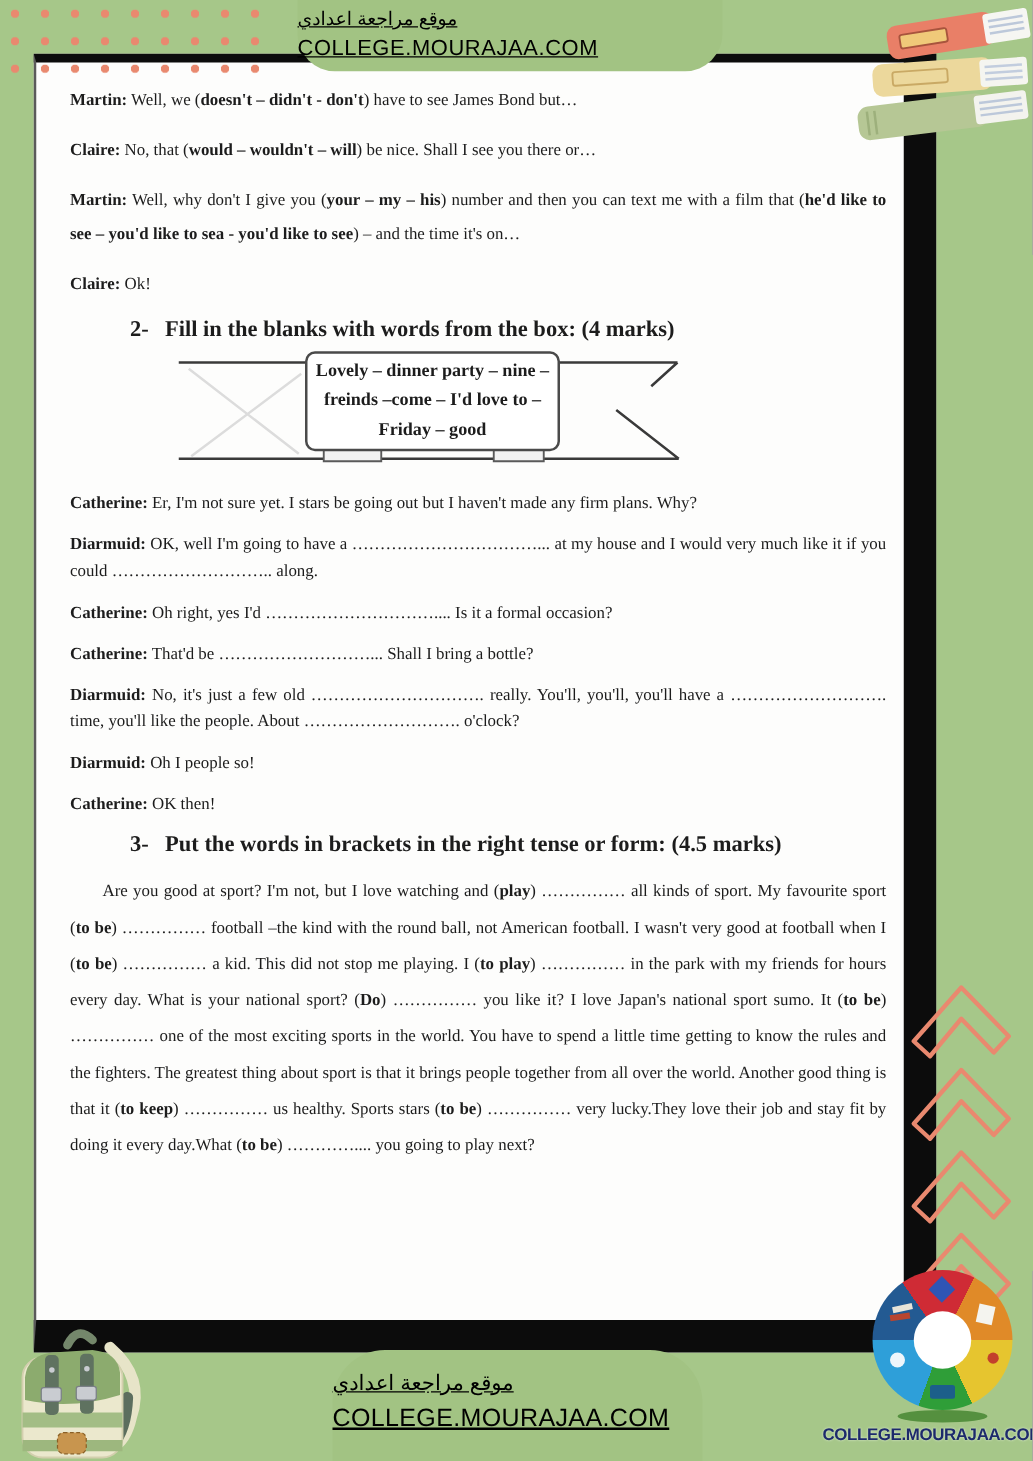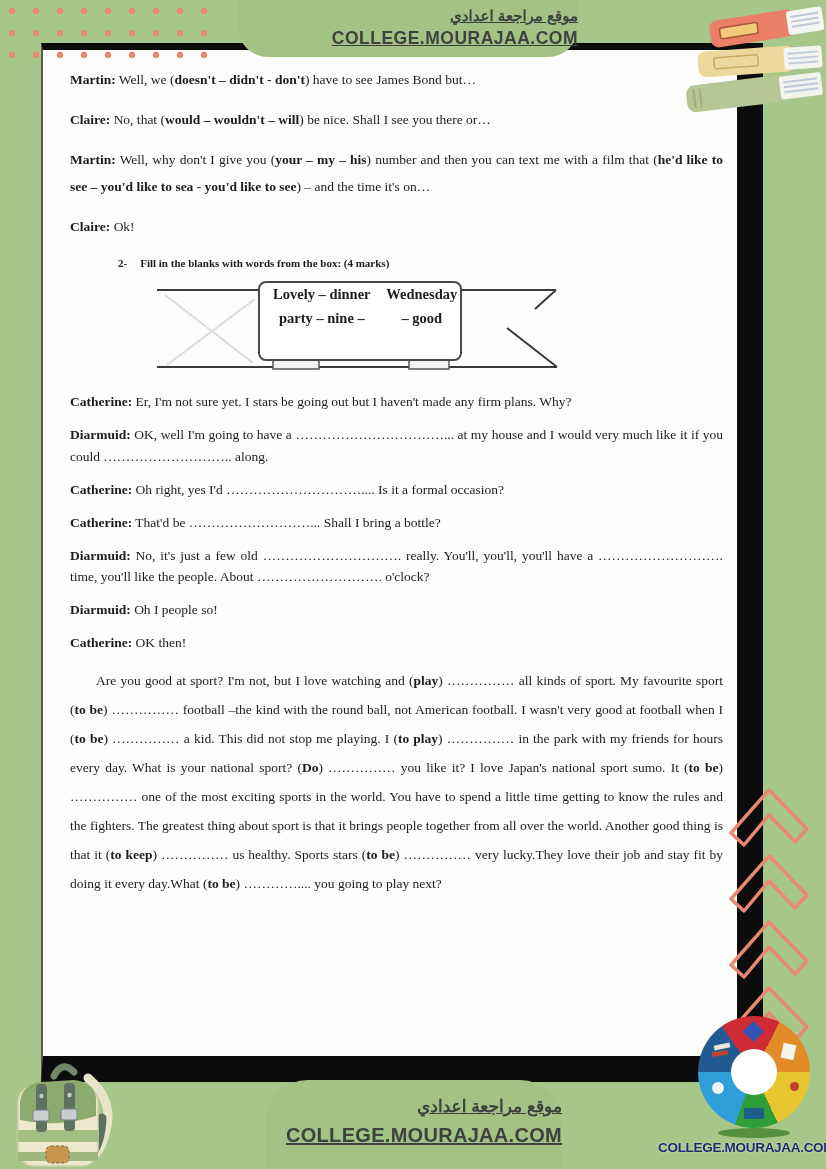--- a/index.html
+++ b/index.html
@@ -5,42 +5,42 @@
   html,body{margin:0;padding:0;background:#888;}
   .canvas{position:relative;width:826px;height:1169px;background:#a6c789;overflow:hidden;
           font-family:"Liberation Serif", serif;color:#1c1c1c;}
 
   
   .dots{position:absolute;left:0;top:0;width:214px;height:64px;z-index:5;
         background-image:radial-gradient(circle,#e9896f 3.1px,rgba(0,0,0,0) 3.6px);
         background-size:24px 22px;background-position:0px 0px;}
 
   
-  .page{position:absolute;left:41px;top:43px;width:694px;height:1006px;background:#fdfdfc;
+  .page{position:absolute;left:27px;top:43px;width:694px;height:1006px;background:#fdfdfc;
         border-style:solid;border-color:#0c0c0c;border-width:7px 26px 26px 2px;border-left-color:#5a5a5a;z-index:1;}
   .content{position:absolute;left:0;top:0;right:0;bottom:0;padding:16px 14px 0 27px;font-size:13.5px;}
 
   .dlg{margin:0 0 11.5px 0;text-align:justify;line-height:21.5px;}
   .d1 .dlg{line-height:27px;margin-bottom:13px;}
   .spk{font-weight:bold;}
-  .heading{font-weight:bold;font-size:11px;margin:8px 0 0 48px;line-height:21px;}
+  .heading{font-weight:bold;font-size:18px;margin:8px 0 0 48px;line-height:21px;}
   .hnum{margin-right:13px;}
 
   
   .ribbon{position:relative;width:560px;height:100px;margin:7px 0 10px 85px;}
   .ribbon svg{position:absolute;left:0;top:0;}
   .wordbox{position:absolute;left:103px;top:0;width:200px;height:76px;background:#fff;
-           border:2px solid #4a4a4a;border-radius:8px;display:flex;flex-direction:row;justify-content:center;}
+           border:2px solid #4a4a4a;border-radius:8px;display:flex;flex-direction:column;justify-content:center;}
   .box-line{text-align:center;font-weight:bold;font-size:14.5px;line-height:23.5px;}
 
   .para3{margin:12px 0 0 0;line-height:29px;text-align:justify;text-indent:26px;}
 
   
-  .banner{position:absolute;background:#a2c383;z-index:6;text-align:right;color:#404040;
-          font-family:"Liberation Sans", sans-serif;font-weight:bold;}
+  .banner{position:absolute;background:#a2c383;z-index:6;text-align:left;color:#000000;
+          font-family:"Liberation Sans", sans-serif;font-weight:normal;}
   .header-banner{left:238px;top:0;width:340px;height:57px;border-radius:0 0 30px 30px;padding-top:6px;box-sizing:border-box;}
   .header-banner .ar{font-size:15px;text-decoration:underline;line-height:20px;}
   .header-banner .url{font-size:17.5px;text-decoration:underline;letter-spacing:.5px;line-height:24px;}
   .footer-banner{left:266px;top:1080px;width:296px;height:89px;border-radius:42px 42px 0 0;padding-top:14px;box-sizing:border-box;}
   .footer-banner .ar{font-size:17px;text-decoration:underline;line-height:26px;}
   .footer-banner .url{font-size:20px;text-decoration:underline;letter-spacing:.3px;line-height:30px;}
 
   .books{position:absolute;left:684px;top:0;z-index:7;}
   .backpack{position:absolute;left:2px;top:1056px;z-index:7;}
   .chevrons{position:absolute;left:726px;top:776px;z-index:2;}
@@ -86,34 +86,38 @@
         <svg width="560" height="100" viewBox="0 0 560 100">
           <path d="M10 14 L98 82 M100 18 L12 84" stroke="#dcdcdc" stroke-width="2" fill="none"></path>
           <path d="M2 9 H104" stroke="#3a3a3a" stroke-width="2" fill="none"></path>
           <path d="M304 9 H401 M401 9 L380 28" stroke="#3a3a3a" stroke-width="2" fill="none"></path>
           <path d="M2 86 H402 M402 86 L352 47" stroke="#3a3a3a" stroke-width="2" fill="none"></path>
           <path d="M118 76 h46 v12 h-46 z" fill="#f2f2f2" stroke="#5a5a5a" stroke-width="1.5"></path>
           <path d="M254 76 h40 v12 h-40 z" fill="#f2f2f2" stroke="#5a5a5a" stroke-width="1.5"></path>
         </svg>
         <div class="wordbox">
             <div class="box-line">Lovely – dinner party – nine –</div>
-            <div class="box-line">Wednesday – good</div>
+            <div class="box-line">freinds –come – I'd love to –</div>
+            <div class="box-line">Friday – good</div>
           </div>
       </div>
 
       <div class="d2">
           <p class="dlg"><b class="spk">Catherine:</b><span><span> Er, I'm not sure yet. I stars be going out but I haven't made any firm plans. Why?</span></span></p>
           <p class="dlg"><b class="spk">Diarmuid:</b><span><span> OK, well I'm going to have a ……………………………... at my house and I would very much like it if you could ……………………….. along.</span></span></p>
           <p class="dlg"><b class="spk">Catherine:</b><span><span> Oh right, yes I'd ………………………….... Is it a formal occasion?</span></span></p>
           <p class="dlg"><b class="spk">Catherine:</b><span><span> That'd be ………………………... Shall I bring a bottle?</span></span></p>
           <p class="dlg"><b class="spk">Diarmuid:</b><span><span> No, it's just a few old …………………………. really. You'll, you'll, you'll have a ………………………. time, you'll like the people. About ………………………. o'clock?</span></span></p>
           <p class="dlg"><b class="spk">Diarmuid:</b><span><span> Oh I people so!</span></span></p>
           <p class="dlg"><b class="spk">Catherine:</b><span><span> OK then!</span></span></p>
         </div>
 
+      <div class="heading">
+        <span class="hnum">3-</span><span>Put the words in brackets in the right tense or form: (4.5 marks)</span>
+      </div>
 
       <p class="para3"><span>Are you good at sport? I'm not, but I love watching and (</span><b>play</b><span>) …………… all kinds of sport. My favourite sport (</span><b>to be</b><span>) …………… football –the kind with the round ball, not American football. I wasn't very good at football when I (</span><b>to be</b><span>) …………… a kid. This did not stop me playing. I (</span><b>to play</b><span>) …………… in the park with my friends for hours every day. What is your national sport? (</span><b>Do</b><span>) …………… you like it? I love Japan's national sport sumo. It (</span><b>to be</b><span>) …………… one of the most exciting sports in the world. You have to spend a little time getting to know the rules and the fighters. The greatest thing about sport is that it brings people together from all over the world. Another good thing is that it (</span><b>to keep</b><span>) …………… us healthy. Sports stars (</span><b>to be</b><span>) …………… very lucky.They love their job and stay fit by doing it every day.What (</span><b>to be</b><span>) ………….... you going to play next?</span></p>
 
     </div>
   </div>
 
   <div class="dots"></div>
 
   <div class="banner header-banner">
     <div class="ar" dir="rtl">موقع مراجعة اعدادي</div>

